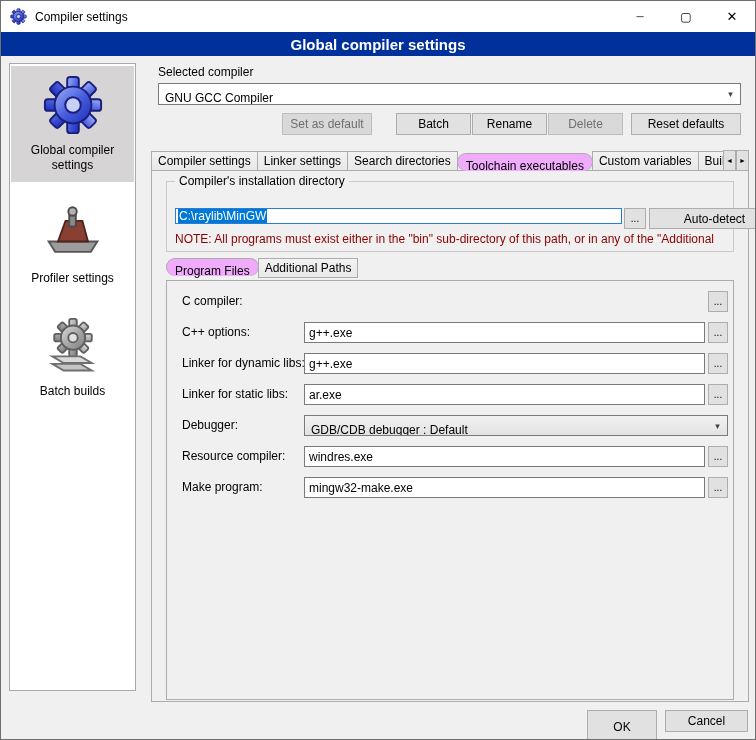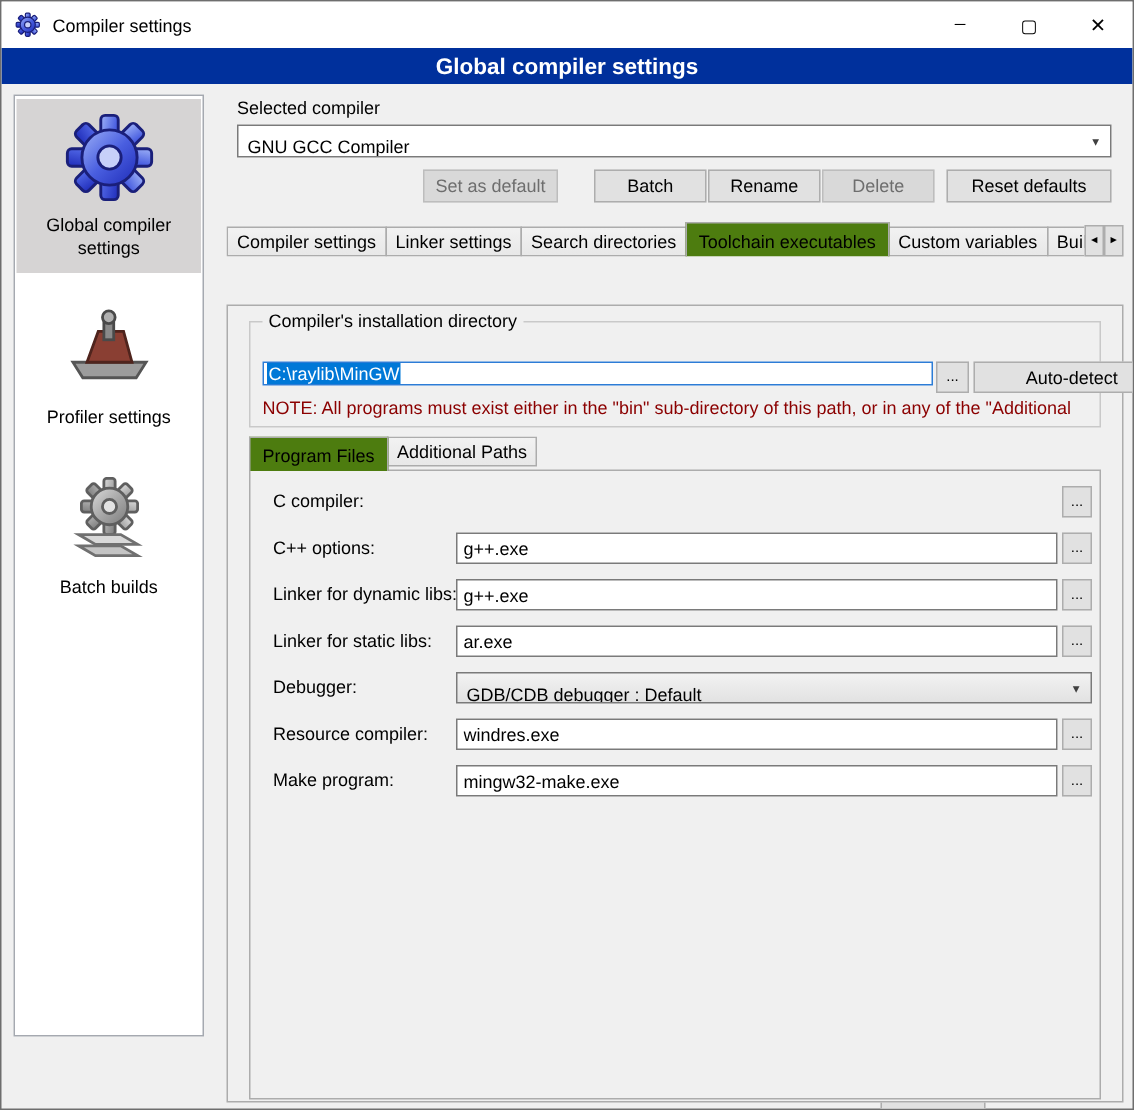--- a/index.html
+++ b/index.html
@@ -38,24 +38,24 @@
   .combo{background:#fff;border:1px solid #7A7A7A;display:flex;align-items:center;padding:8px 20px 0 6px;position:absolute;overflow:hidden;}
   .combo .combo-text{white-space:nowrap;font-size:12px;}
   .combo .chev{position:absolute;right:2px;top:0;bottom:0;width:15px;display:flex;align-items:center;justify-content:center;font-size:9px;color:#404040;}
   .combo.gray{background:linear-gradient(#F2F2F2,#E2E2E2);}
 
   .field-label{font-size:12px;}
 
   
   .tabstrip{position:absolute;left:150px;top:147px;width:572px;height:23px;display:flex;align-items:flex-end;overflow:hidden;z-index:3;}
   .tab{flex:0 0 auto;height:20px;line-height:19px;padding:0 6px;font-size:12px;background:linear-gradient(#F2F2F2,#E8E8E8);border:1px solid #ACACAC;margin-right:-1px;white-space:nowrap;cursor:default;}
-  .tab.active{height:23px;line-height:24px;background:#4d7c0f;position:relative;z-index:4;border-bottom:none;padding:0 8px;}
+  .tab.active{height:18px;line-height:24px;background:#f0abfc;position:relative;z-index:4;border-bottom:none;padding:0 8px;border-radius:10px;}
   .tab-scroll{position:absolute;top:149px;width:13px;height:21px;font-size:7px;display:flex;align-items:center;justify-content:center;padding:0;z-index:5;}
 
-  .tabpanel{position:absolute;left:150px;top:169px;width:598px;height:532px;border:1px solid #ACACAC;background:#F0F0F0;z-index:1;margin-top:33px;}
+  .tabpanel{position:absolute;left:150px;top:169px;width:598px;height:532px;border:1px solid #ACACAC;background:#F0F0F0;z-index:1;}
 
   
   .groupbox{position:absolute;left:14px;top:10px;width:568px;height:71px;border:1px solid #C9C9C9;}
   .glabel{position:absolute;top:-8px;left:8px;background:#F0F0F0;padding:0 4px;font-size:12px;white-space:nowrap;}
   .dirbox{position:absolute;left:8px;top:26px;width:447px;height:16px;background:#fff;border:1px solid #2C7CD6;display:flex;align-items:center;padding:0 2px;overflow:hidden;}
   .dirbox .sel{background:var(--selection-bg);color:#fff;font-size:12px;padding:1px 1px;white-space:nowrap;}
   .gb-dots{position:absolute;left:457px;top:26px;width:22px;height:21px;font-size:10px;}
   .gb-auto{position:absolute;left:482px;top:26px;width:108px;height:21px;padding-left:23px;}
   .note{position:absolute;left:8px;top:50px;width:553px;color:var(--note-color);font-size:12px;white-space:nowrap;overflow:hidden;}
 

